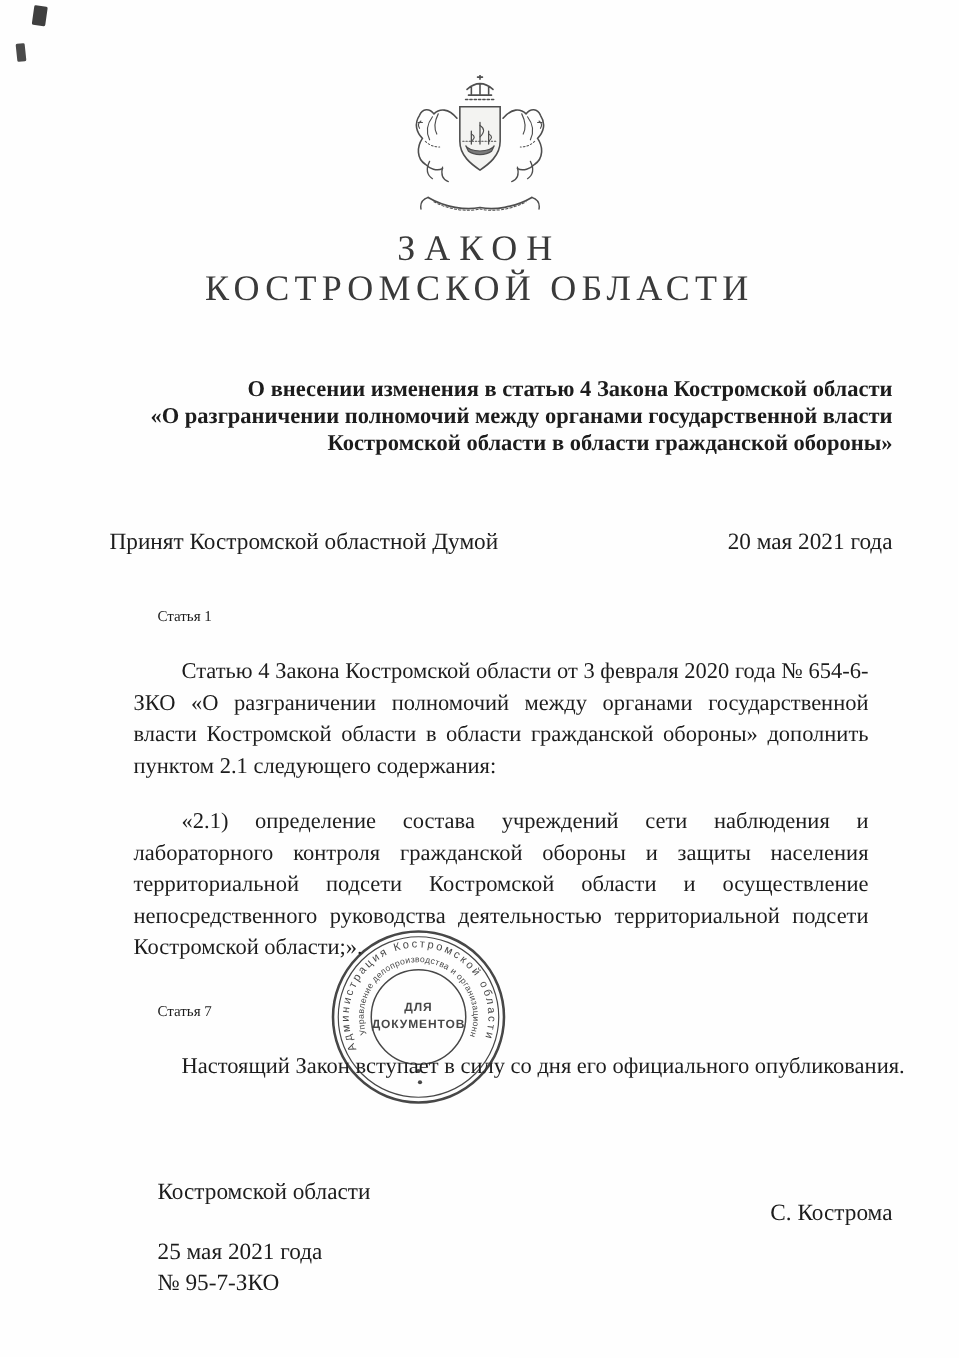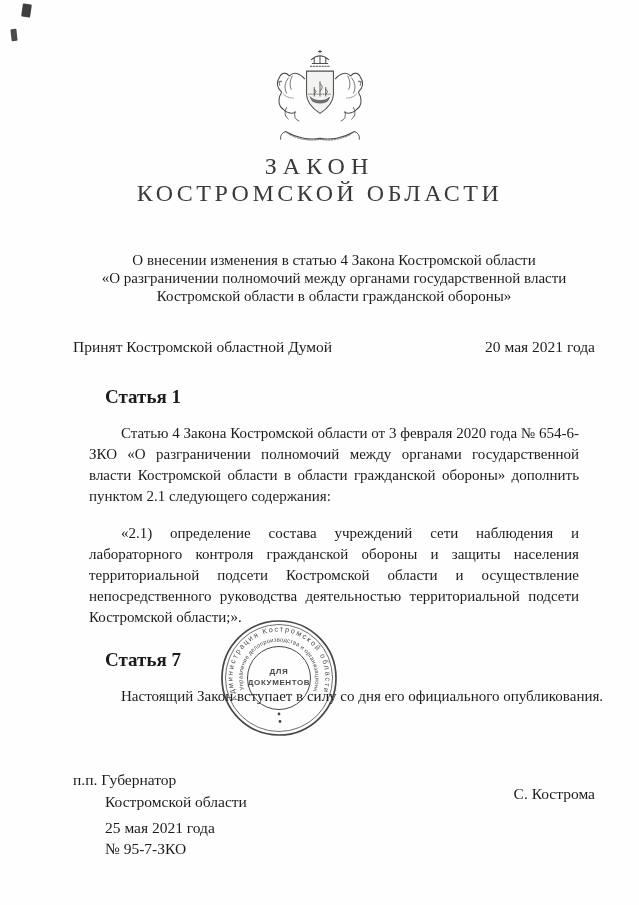--- a/index.html
+++ b/index.html
@@ -27,35 +27,35 @@
     margin-top:3px;text-align:center;
     font-family:"Liberation Serif", serif;
     font-size:24px;line-height:24px;letter-spacing:3.5px;
     color:#3a3a3a;
   }
 
   .content{width:522px;margin:0 auto 0 73px;}
 
   .doc-title{
     margin-top:46px;
-    text-align:center;
-    font-weight:normal;
+    text-align:right;
+    font-weight:bold;
     font-size:15px;line-height:18px;
     white-space:pre-line;
   }
 
   .adopted-row{
-    margin-top:33px;
+    margin-top:48px;
     display:flex;justify-content:space-between;
     font-size:15.5px;line-height:18px;
   }
 
   .article-heading{
     margin:0;padding-left:32px;
-    font-weight:bold;font-size:19px;line-height:21px;
+    font-weight:normal;font-size:10px;line-height:21px;
   }
   .heading-1{margin-top:30px;}
   .heading-2{margin-top:21px;}
   .para{
     margin:16px;
     font-size:15px;line-height:21px;
     text-align:justify;text-indent:32px;
   }
   .para.single-line{white-space:nowrap;text-align:center;}
 
@@ -135,21 +135,20 @@
 
     <p class="article-heading heading-1">Статья 1</p>
     <p class="para">Статью 4 Закона  Костромской области от 3 февраля 2020 года № 654-6-ЗКО «О разграничении полномочий между органами государственной власти Костромской области в области гражданской обороны» дополнить пунктом 2.1 следующего содержания:</p>
     <p class="para">«2.1) определение состава учреждений сети наблюдения и лабораторного контроля гражданской обороны и защиты населения территориальной подсети Костромской области и осуществление непосредственного руководства деятельностью территориальной подсети Костромской области;».</p>
 
     <p class="article-heading heading-2">Статья 7</p>
     <p class="para single-line">Настоящий Закон вступает в силу со дня его официального опубликования.</p>
 
     <div class="sig-row">
       <div class="sig-left">
-        <div>п.п. Губернатор</div>
         <div class="indent">Костромской области</div>
       </div>
       <div class="sig-name">С. Кострома</div>
     </div>
 
 
     <div class="date-block">
       <div>25 мая 2021 года</div>
       <div>№ 95-7-ЗКО</div>
     </div>

